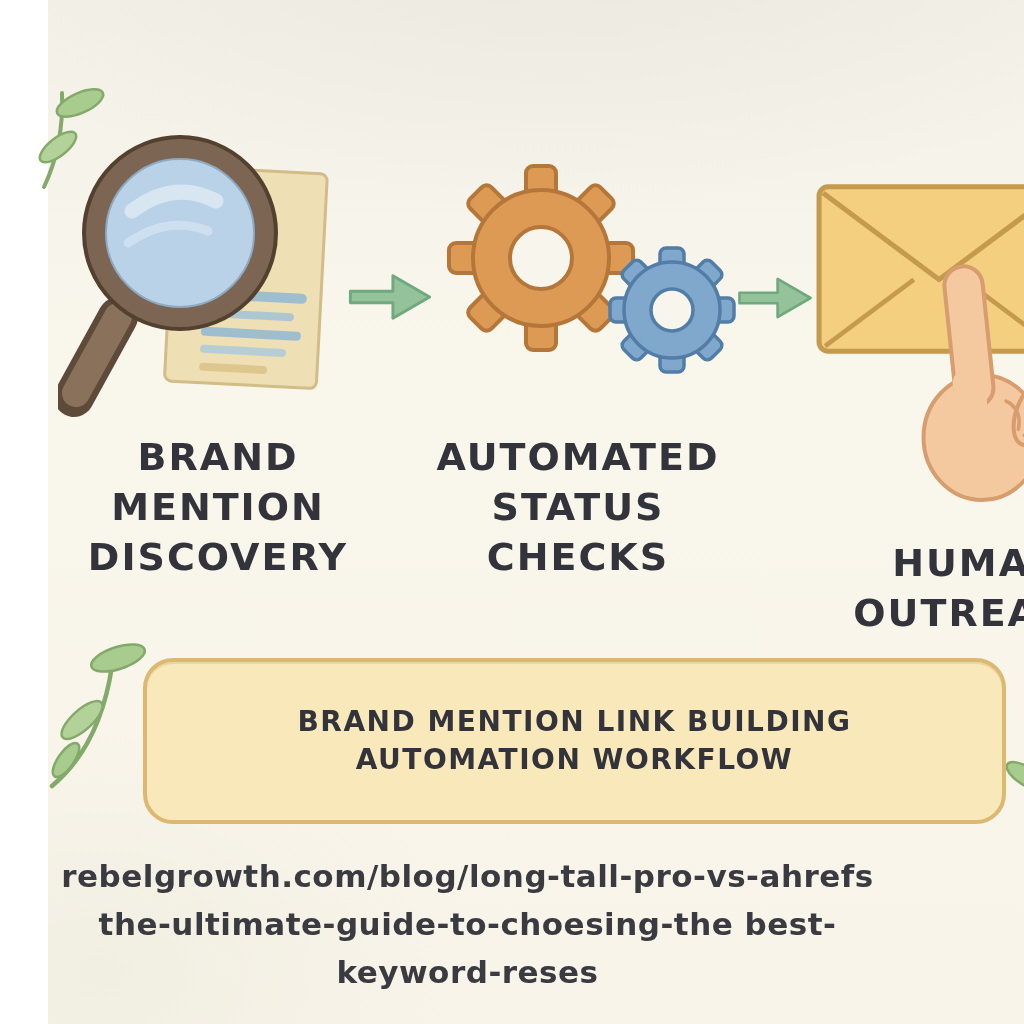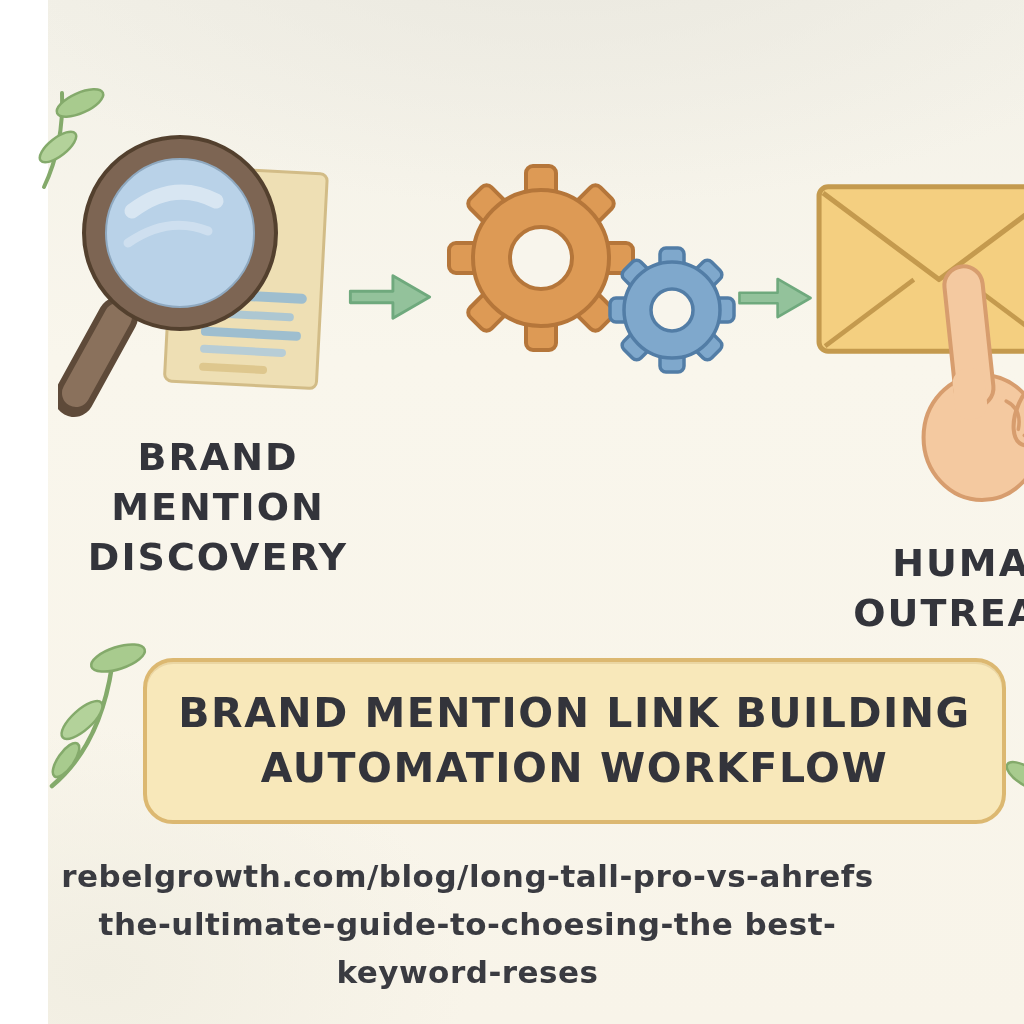--- a/index.html
+++ b/index.html
@@ -27,21 +27,21 @@
     position:absolute;
     left:95px;top:658px;width:855px;height:158px;
     background:#f8e8ba;
     border:4px solid #dcb871;
     border-radius:30px;
     box-shadow:0 2px 0 rgba(190,160,100,.25) inset;
     display:flex;align-items:center;justify-content:center;
   }
   .banner-title{
     font-weight:700;
-    font-size:41px;
+    font-size:28px;
     letter-spacing:1.5px;
     line-height:1.35;
     text-align:center;
     white-space:pre-line;
     color:#33343b;
   }
   .footer{
     position:absolute;
     left:0;top:852px;width:839px;
     text-align:center;
@@ -169,20 +169,23 @@
       <rect x="60" y="110" width="32" height="50" rx="14" fill="#f4c9a0" transform="rotate(-6 75 135)"></rect>
       <path d="M112,142 q16,8 12,28" fill="none" stroke="#d79d6e" stroke-width="3.5" stroke-linecap="round"></path>
       <path d="M130,176 q12,10 5,26" fill="none" stroke="#d79d6e" stroke-width="3.5" stroke-linecap="round"></path>
     </svg>
   </div>
 
   <div class="step-label" style="left:15px;top:432px;width:310px;">BRAND
 MENTION
 DISCOVERY</div>
 
+  <div class="step-label" style="left:375px;top:432px;width:310px;">AUTOMATED
+STATUS
+CHECKS</div>
 
   <div class="step-label" style="left:775px;top:538px;width:310px;">HUMAN
 OUTREACH</div>
 
   <div class="banner">
     <div class="banner-title">BRAND MENTION LINK BUILDING
 AUTOMATION WORKFLOW</div>
   </div>
 
   <div class="footer">rebelgrowth.com/blog/long-tall-pro-vs-ahrefs

